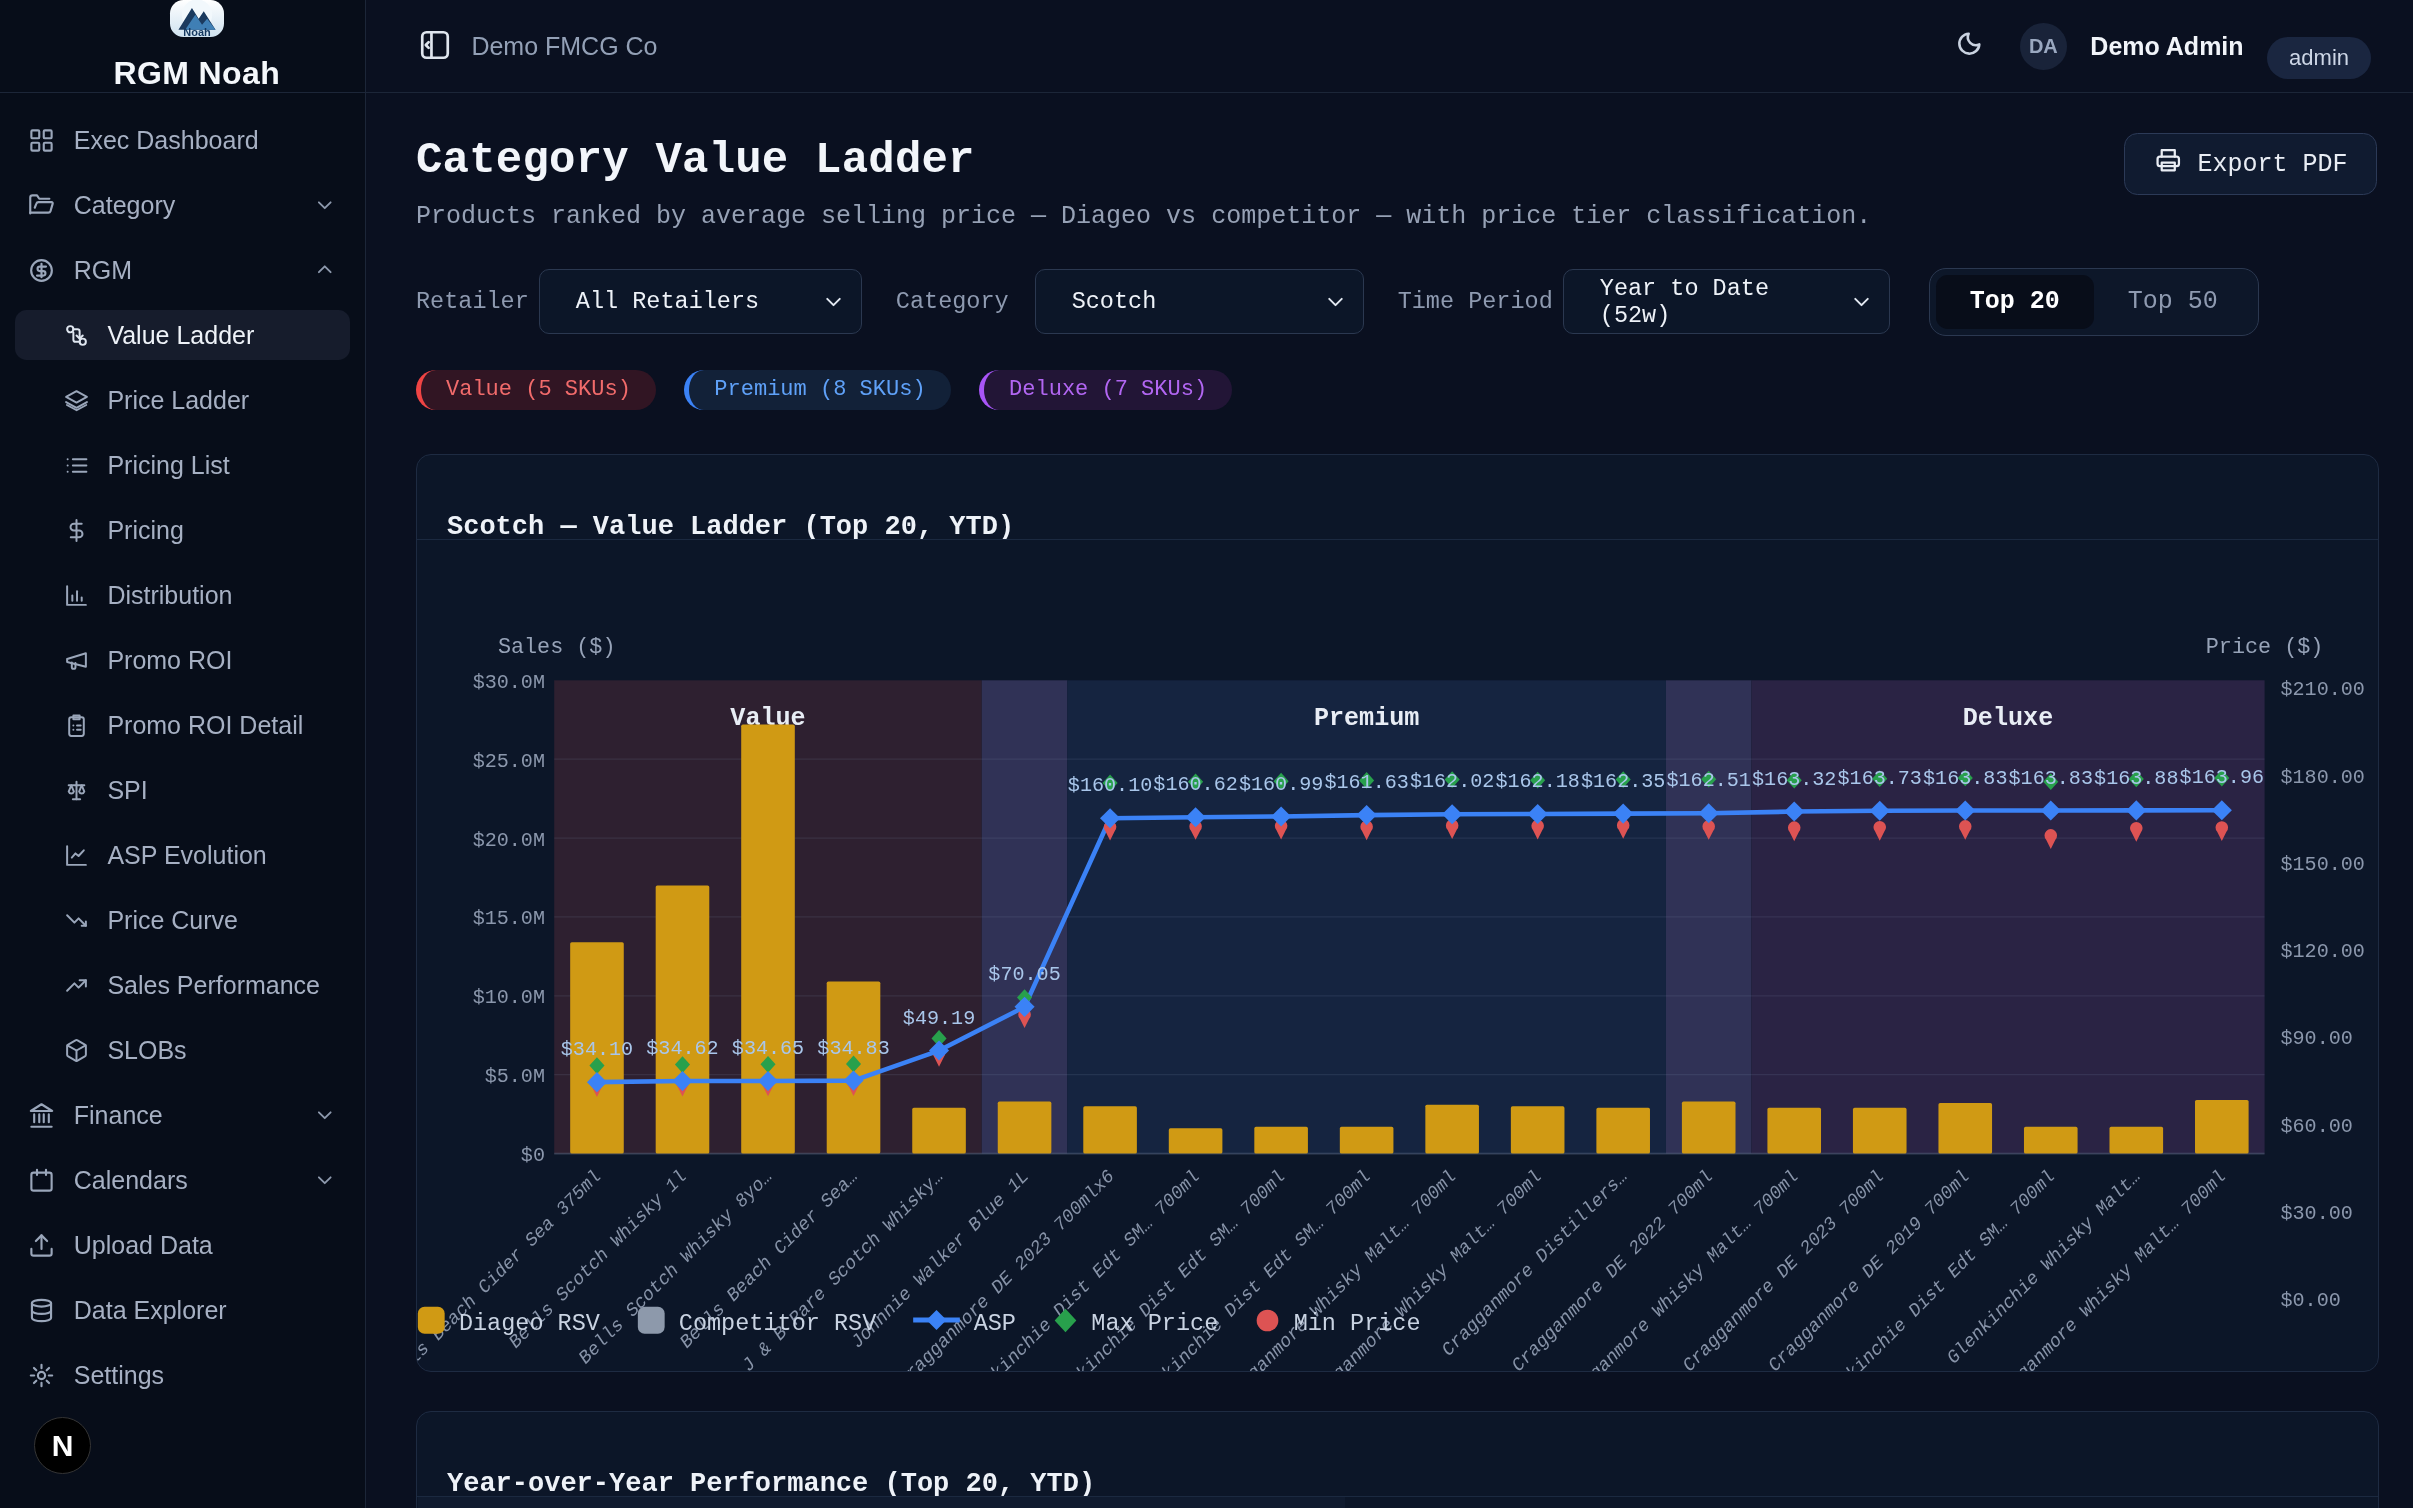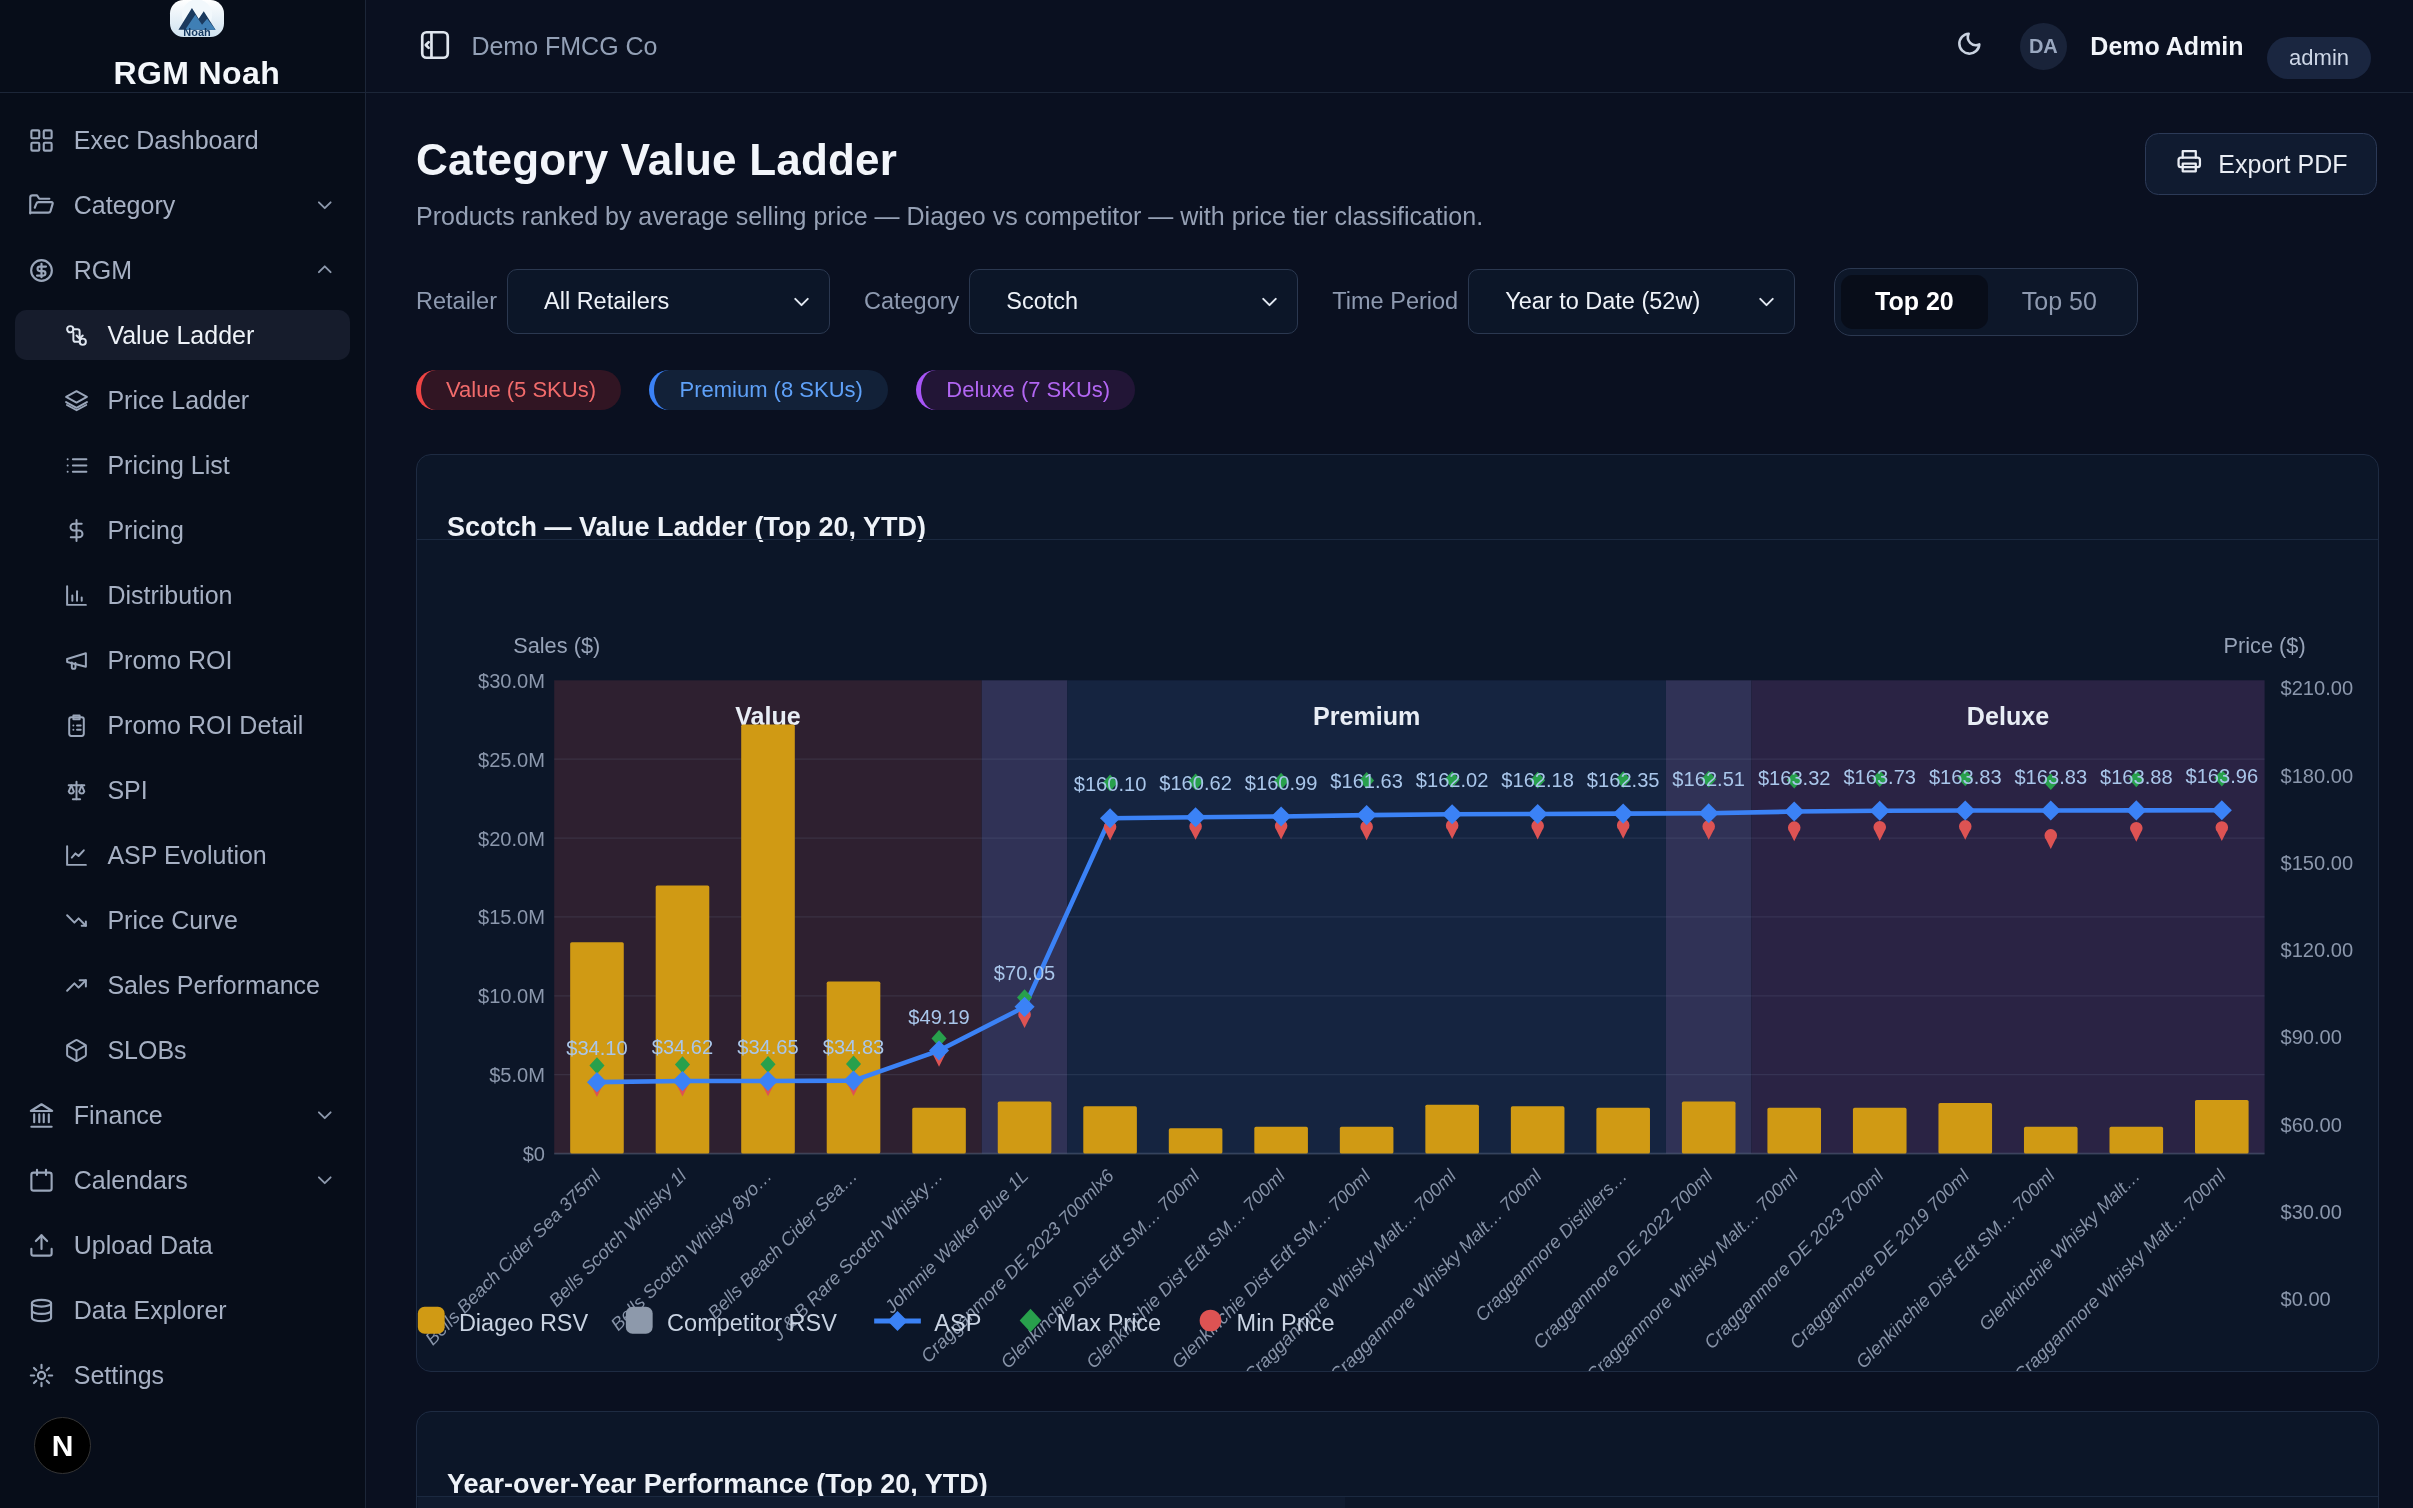--- a/index.html
+++ b/index.html
@@ -33,35 +33,35 @@
   .collapse-btn{width:37px;height:37px;color:#dfe5ee;display:flex;align-items:center;justify-content:center;cursor:pointer;background:none;border:none;padding:0;}
   .company{margin-left:18.4px;font-size:25px;color:#93a0b6;font-weight:500;}
   .top-right{margin-left:auto;display:flex;align-items:center;gap:23.5px;}
   .moon-btn{width:39px;height:39px;color:#c9d2e0;display:flex;align-items:center;justify-content:center;background:none;border:none;padding:0;cursor:pointer;}
   .avatar{width:47px;height:47px;border-radius:50%;background:#192339;color:#9aa8c0;
           display:flex;align-items:center;justify-content:center;font-size:20px;font-weight:600;margin-left:8.4px;}
   .user-name{font-size:25px;font-weight:600;color:#f1f4f9;}
   .role-pill{background:#1a2640;color:#cdd6e6;font-size:22px;padding:8.4px 22px;border-radius:837px;margin-top:24px;}
 
   
-  .content{position:absolute;left:366px;top:93px;right:0;bottom:0;padding:0 0 0 50px;overflow:hidden;}
+  .content{position:absolute;left:366px;top:93px;right:0;bottom:0;padding:0 0 0 50px;overflow:hidden;font-family:Liberation Mono, monospace;}
   .page-head{position:relative;margin-top:42px;width:2014px;}
   .page-title{font-size:44px;font-weight:700;color:#f2f5fa;letter-spacing:0.2px;}
   .page-subtitle{margin-top:17px;font-size:25px;color:#96a1b5;}
   .export-btn{position:absolute;right:53px;top:-1.7px;height:62px;padding:0 28.5px;border-radius:13.4px;
               border:1.3px solid #2c3a57;background:#101b30;color:#e9edf4;font-size:25px;
               display:flex;align-items:center;gap:15px;cursor:pointer;font-family:inherit;}
   .filters{display:flex;align-items:center;margin-top:37px;}
   .f-label{font-size:23.5px;color:#8e9ab0;margin-right:10px;}
   .select{height:65px;border:1.3px solid #2b3850;border-radius:10px;background:#0c1628;
           display:flex;align-items:center;padding:0 36px;font-size:23.5px;color:#eef2f8;
           position:relative;cursor:pointer;}
   .select .chev{position:absolute;right:15px;color:#e3e9f2;display:flex;}
   .sel-retailer{width:323px;margin-right:34px;}
-  .sel-category{width:329px;margin-right:34px;}
+  .sel-category{width:329px;margin-right:34px;margin-left:16px;}
   .sel-period{width:327px;margin-right:39px;}
   .segmented{display:flex;align-items:center;border:1.3px solid #2b3850;background:#0d1729;
              border-radius:17px;padding:5.9px;}
   .seg{height:54px;display:flex;align-items:center;padding:0 34px;border-radius:11.7px;
        font-size:25px;color:#8e9ab0;cursor:pointer;}
   .seg.active{background:#080d19;color:#ffffff;font-weight:600;}
   .badges{display:flex;gap:28.5px;margin-top:34px;}
   .tier-badge{height:40px;display:flex;align-items:center;padding:0 25px;border-radius:837px;
               font-size:22px;font-weight:500;border-left:5.9px solid;cursor:default;}
 

